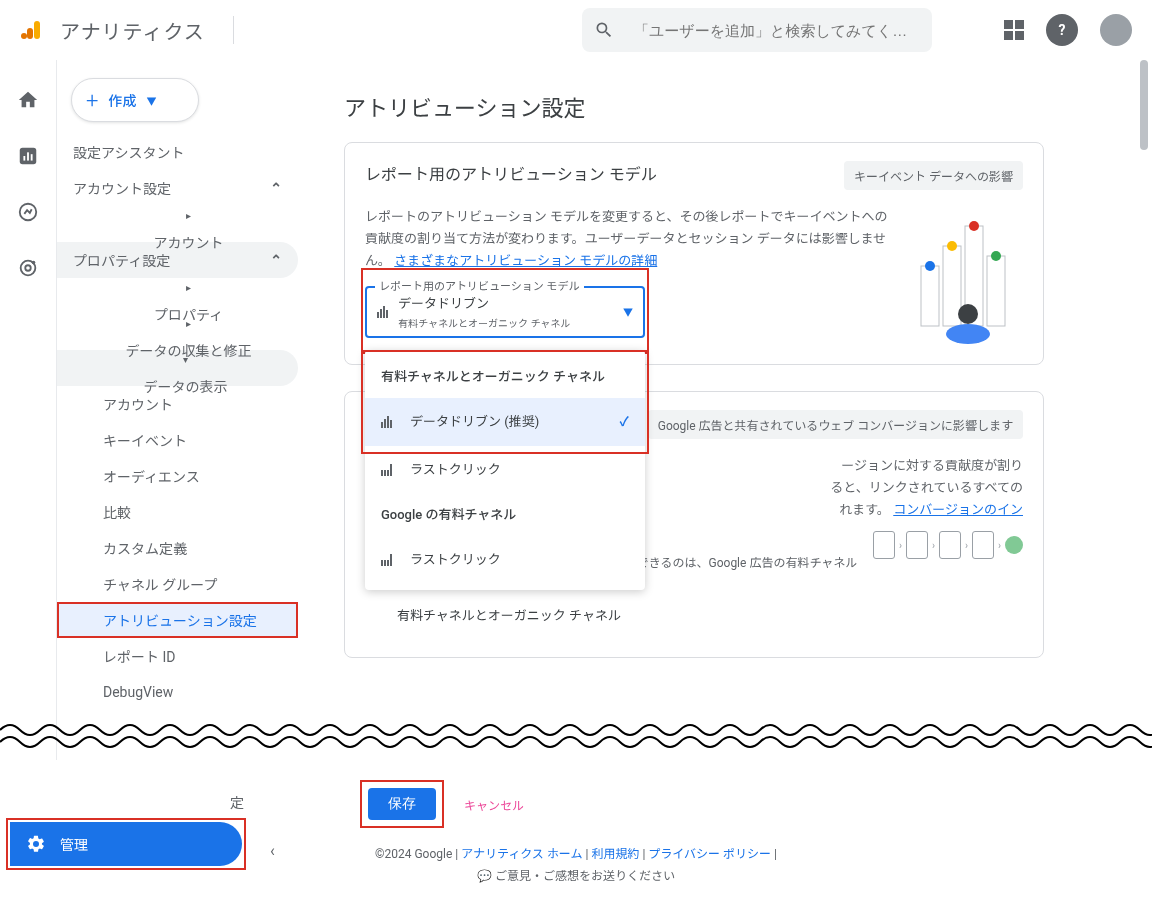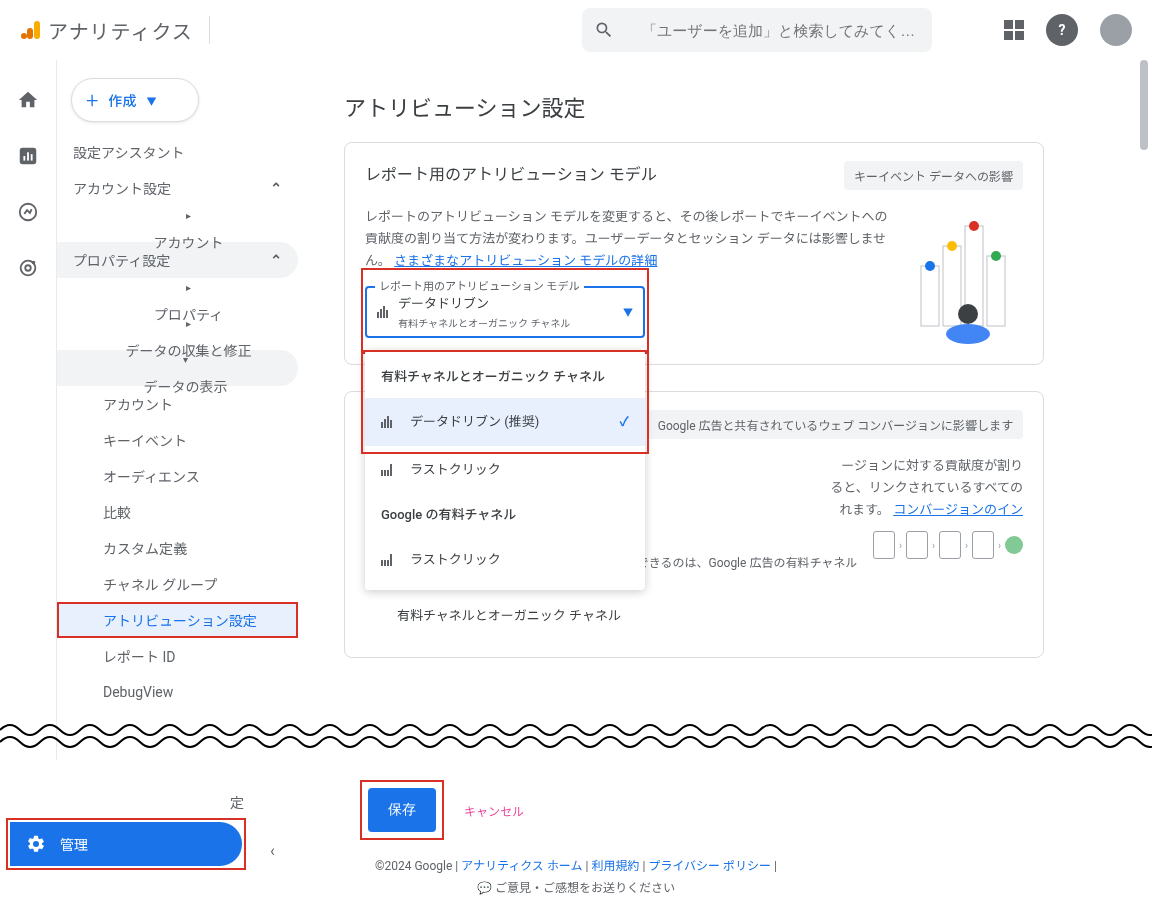--- a/index.html
+++ b/index.html
@@ -1,23 +1,23 @@
 <!DOCTYPE html>
 <html><head>
 <meta charset="utf-8">
 <style>
 * { box-sizing: border-box; margin: 0; padding: 0; }
 body { font-family: Roboto, "Noto Sans JP", Arial, sans-serif; font-size: 14px; color: #3c4043; background: #fff; overflow: hidden; }
 .header { display:flex; align-items:center; height:60px; padding:0 20px; gap:12px; position:relative; z-index:10; }
-.logo { display:flex; align-items:center; gap:4px; }
+.logo { display:flex; align-items:center; gap:16px; }
 .logo-icon { width:24px; height:24px; }
 .logo-txt { font-size:20px; color:#5f6368; letter-spacing:1px; }
 .logo-sep { width:1px; height:28px; background:#dadce0; margin-left:12px; }
 .spacer { flex:1; }
-.searchbox { display:flex; align-items:center; width:350px; height:44px; background:#f1f3f4; border-radius:8px; padding:0 12px; gap:28px; margin-right:60px; }
+.searchbox { display:flex; align-items:center; width:350px; height:44px; background:#f1f3f4; border-radius:8px; padding:0 12px; gap:20px; margin-right:60px; }
 .searchbox input { border:none; background:transparent; outline:none; flex:1; font-size:15px; color:#5f6368; }
 .hdr-right { display:flex; align-items:center; gap:22px; }
 .apps-icon { width:20px; height:20px; display:grid; grid-template-columns:repeat(2,9px); grid-template-rows:repeat(2,9px); gap:2px; }
 .apps-icon > div { background:#5f6368; }
 .help-icon, .avatar { width:32px; height:32px; border-radius:50%; display:flex; align-items:center; justify-content:center; }
 .help-icon { background:#5f6368; color:#fff; font-weight:bold; }
 .avatar { background:#9aa0a6; }
 .body { display:flex; height:calc(100vh - 60px); }
 .iconrail { width:56px; display:flex; flex-direction:column; align-items:center; padding-top:28px; gap:32px; }
 .iconrail .ic { width:24px; height:24px; display:flex; align-items:center; justify-content:center; color:#5f6368; }
@@ -67,21 +67,21 @@
 .card2-mid { display:flex; gap:12px; align-items:flex-start; margin:10px 0; }
 .radio { width:20px; height:20px; border:2px solid #5f6368; border-radius:50%; flex-shrink:0; margin-top:4px; }
 .card2-txt { flex:1; font-size:12px; color:#5f6368; line-height:1.6; }
 .card2-t1 { color:#3c4043; font-size:13px; margin-bottom:2px; }
 .flow-ic { display:flex; align-items:center; gap:4px; }
 .flow-ic .bx { width:22px; height:28px; border:1px solid #9aa0a6; border-radius:3px; }
 .flow-ic .ar { color:#9aa0a6; font-size:10px; }
 .flow-ic .ok { width:18px; height:18px; background:#81c995; border-radius:50%; }
 .bottom-area { position:relative; padding:20px 0; }
 .btn-row { display:flex; align-items:center; gap:20px; padding-left:360px; margin-bottom:16px; }
-.btn-save { background:#1a73e8; color:#fff; border:none; border-radius:4px; height:44px; padding:0 20px; font-size:14px; cursor:pointer; }
+.btn-save { background:#1a73e8; color:#fff; border:none; border-radius:4px; height:32px; padding:0 20px; font-size:14px; cursor:pointer; }
 .btn-save-box { border:2px solid #d93025; padding:6px; display:inline-flex; }
 .btn-cancel { color:#ec4899; font-size:12px; cursor:pointer; }
 .footer-txt { text-align:center; font-size:12px; color:#5f6368; line-height:1.8; }
 .footer-txt a { color:#1a73e8; text-decoration:none; }
 .admin-pill-wrap { position:absolute; left:6px; bottom:30px; }
 .admin-box { border:2px solid #d93025; padding:2px 2px 2px 2px; display:inline-block; }
 .admin-pill { background:#1a73e8; color:#fff; border-radius:0 22px 22px 0; height:44px; width:232px; display:flex; align-items:center; gap:14px; padding-left:16px; cursor:pointer; }
 .gear { width:20px; height:20px; }
 .collapse-ch { position:absolute; left:270px; bottom:40px; font-size:16px; color:#5f6368; cursor:pointer; }
 .sc-host { position:absolute; right:4px; top:0; width:8px; height:100%; }

